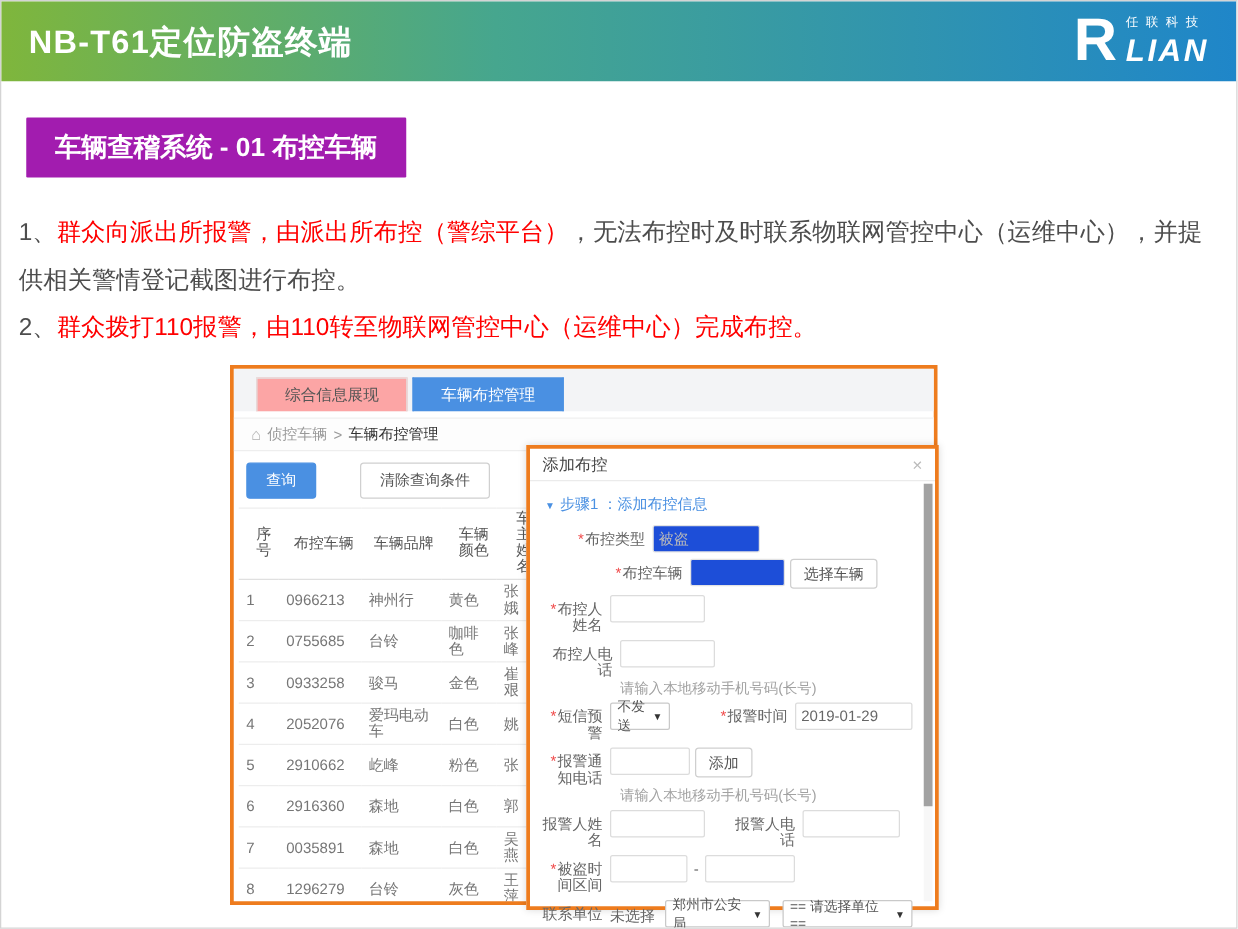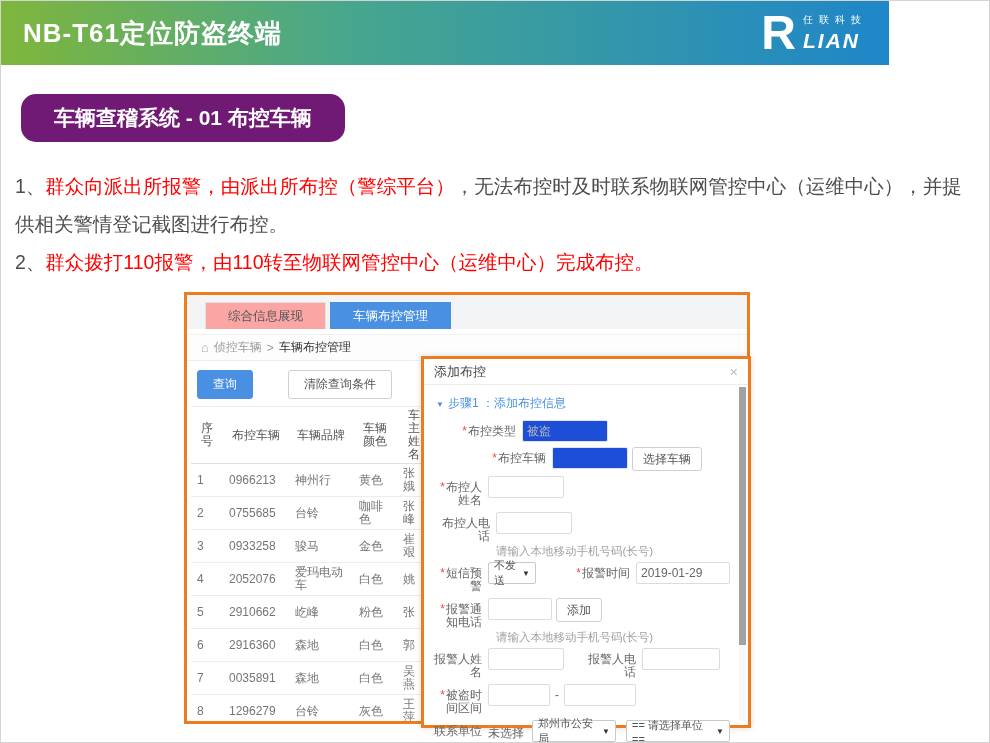--- a/index.html
+++ b/index.html
@@ -4,35 +4,35 @@
 <style>
   * { margin:0; padding:0; box-sizing:border-box; }
   html,body { width:990px; height:743px; }
   body {
     position:relative; background:#fff; overflow:hidden;
     border:1px solid #d4d4d4;
     font-family:"Liberation Sans", sans-serif;
   }
   
   .banner {
-    position:absolute; left:0; top:0; width:888px; height:64px;
+    position:absolute; left:0; top:0; width:988px; height:64px;
     background:linear-gradient(90deg,#7fb63c 0%,#46a68e 40%,#1f86c9 100%);
     display:flex; align-items:center; padding:0 22px;
   }
   .banner-title { color:#fff; font-size:26px; font-weight:bold; letter-spacing:1px; }
   .logo { margin-left:auto; display:flex; align-items:center; gap:7px; }
   .logo-r { color:#fff; font-size:48px; font-weight:bold; line-height:0.9; }
   .logo-col { display:flex; flex-direction:column; }
   .logo-cn { color:#fff; font-size:10px; letter-spacing:6px; margin-bottom:2px; }
-  .logo-lian { color:#fff; font-size:21px; font-weight:bold; letter-spacing:2px; font-style:italic; }
+  .logo-lian { color:#fff; font-size:25px; font-weight:bold; letter-spacing:2px; font-style:italic; }
   
   .badge {
     position:absolute; left:20px; top:93px;
-    background:#701a75; color:#fff; font-size:21px; font-weight:bold;
-    padding:10px 33px; border-radius:15px;
+    background:#a21caf; color:#fff; font-size:21px; font-weight:bold;
+    padding:10px 23px; border-radius:1px;
   }
   
   .paras { position:absolute; left:14px; top:166px; width:952px;
     font-size:19.5px; color:#4d4d4d; line-height:38px; }
   .paras .red { color:#ff0000; font-weight:normal; }
   .paras p + p { margin-top:0; }
   
   .shot {
     position:absolute; left:183px; top:291px; width:566px; height:432px;
     border:3px solid #ee7c1e; background:#fff; overflow:hidden;
@@ -46,22 +46,22 @@
     background:#fdfdfd; display:flex; align-items:center; gap:5px; padding-left:14px;
     font-size:12px; color:#9a9a9a; }
   .crumbbar .home { font-size:13px; color:#b0b0b0; }
   .crumbbar .cur { color:#333; }
   .toolbar { display:flex; gap:10px; padding:9px 0 7px 10px; }
   .btn { font-size:12px; border-radius:3px; padding:5px 15px; cursor:default; }
   .btn-primary { background:#4a90e2; color:#fff; border:1px solid #4a90e2; }
   .btn-plain { background:#fff; color:#555; border:1px solid #d0d0d0;margin-left:25px; }
   table.vt { border-collapse:collapse; table-layout:fixed; width:560px; margin-left:4px;
     font-size:12px; color:#767676; }
-  table.vt th { font-weight:normal; color:#555; text-align:center; height:30px;
-    padding:2px 6px; border-bottom:1px solid #e0e0e0; border-top:1px solid #eee; line-height:13px; }
+  table.vt th { font-weight:normal; color:#555; text-align:right; height:30px;
+    padding:2px 6px; border-bottom:1px solid #e0e0e0; border-top:1px solid #eee; line-height:13px;font-family:Liberation Mono, monospace; }
   table.vt td { height:33px; padding:2px 6px; border-bottom:1px solid #ededed; line-height:13px; vertical-align:middle; }
   
   .modal {
     position:absolute; left:420px; top:355px; width:330px; height:372px;
     background:#fff; border:3px solid #ee7c1e; z-index:5;
     box-shadow:0 0 6px rgba(0,0,0,.15);
   }
   .modal-head { height:26px; border-bottom:1px solid #ebebeb; display:flex; align-items:center;
     padding:0 10px; font-size:13px; color:#444; }
   .modal-close { margin-left:auto; color:#bbb; font-size:14px; cursor:default; }

